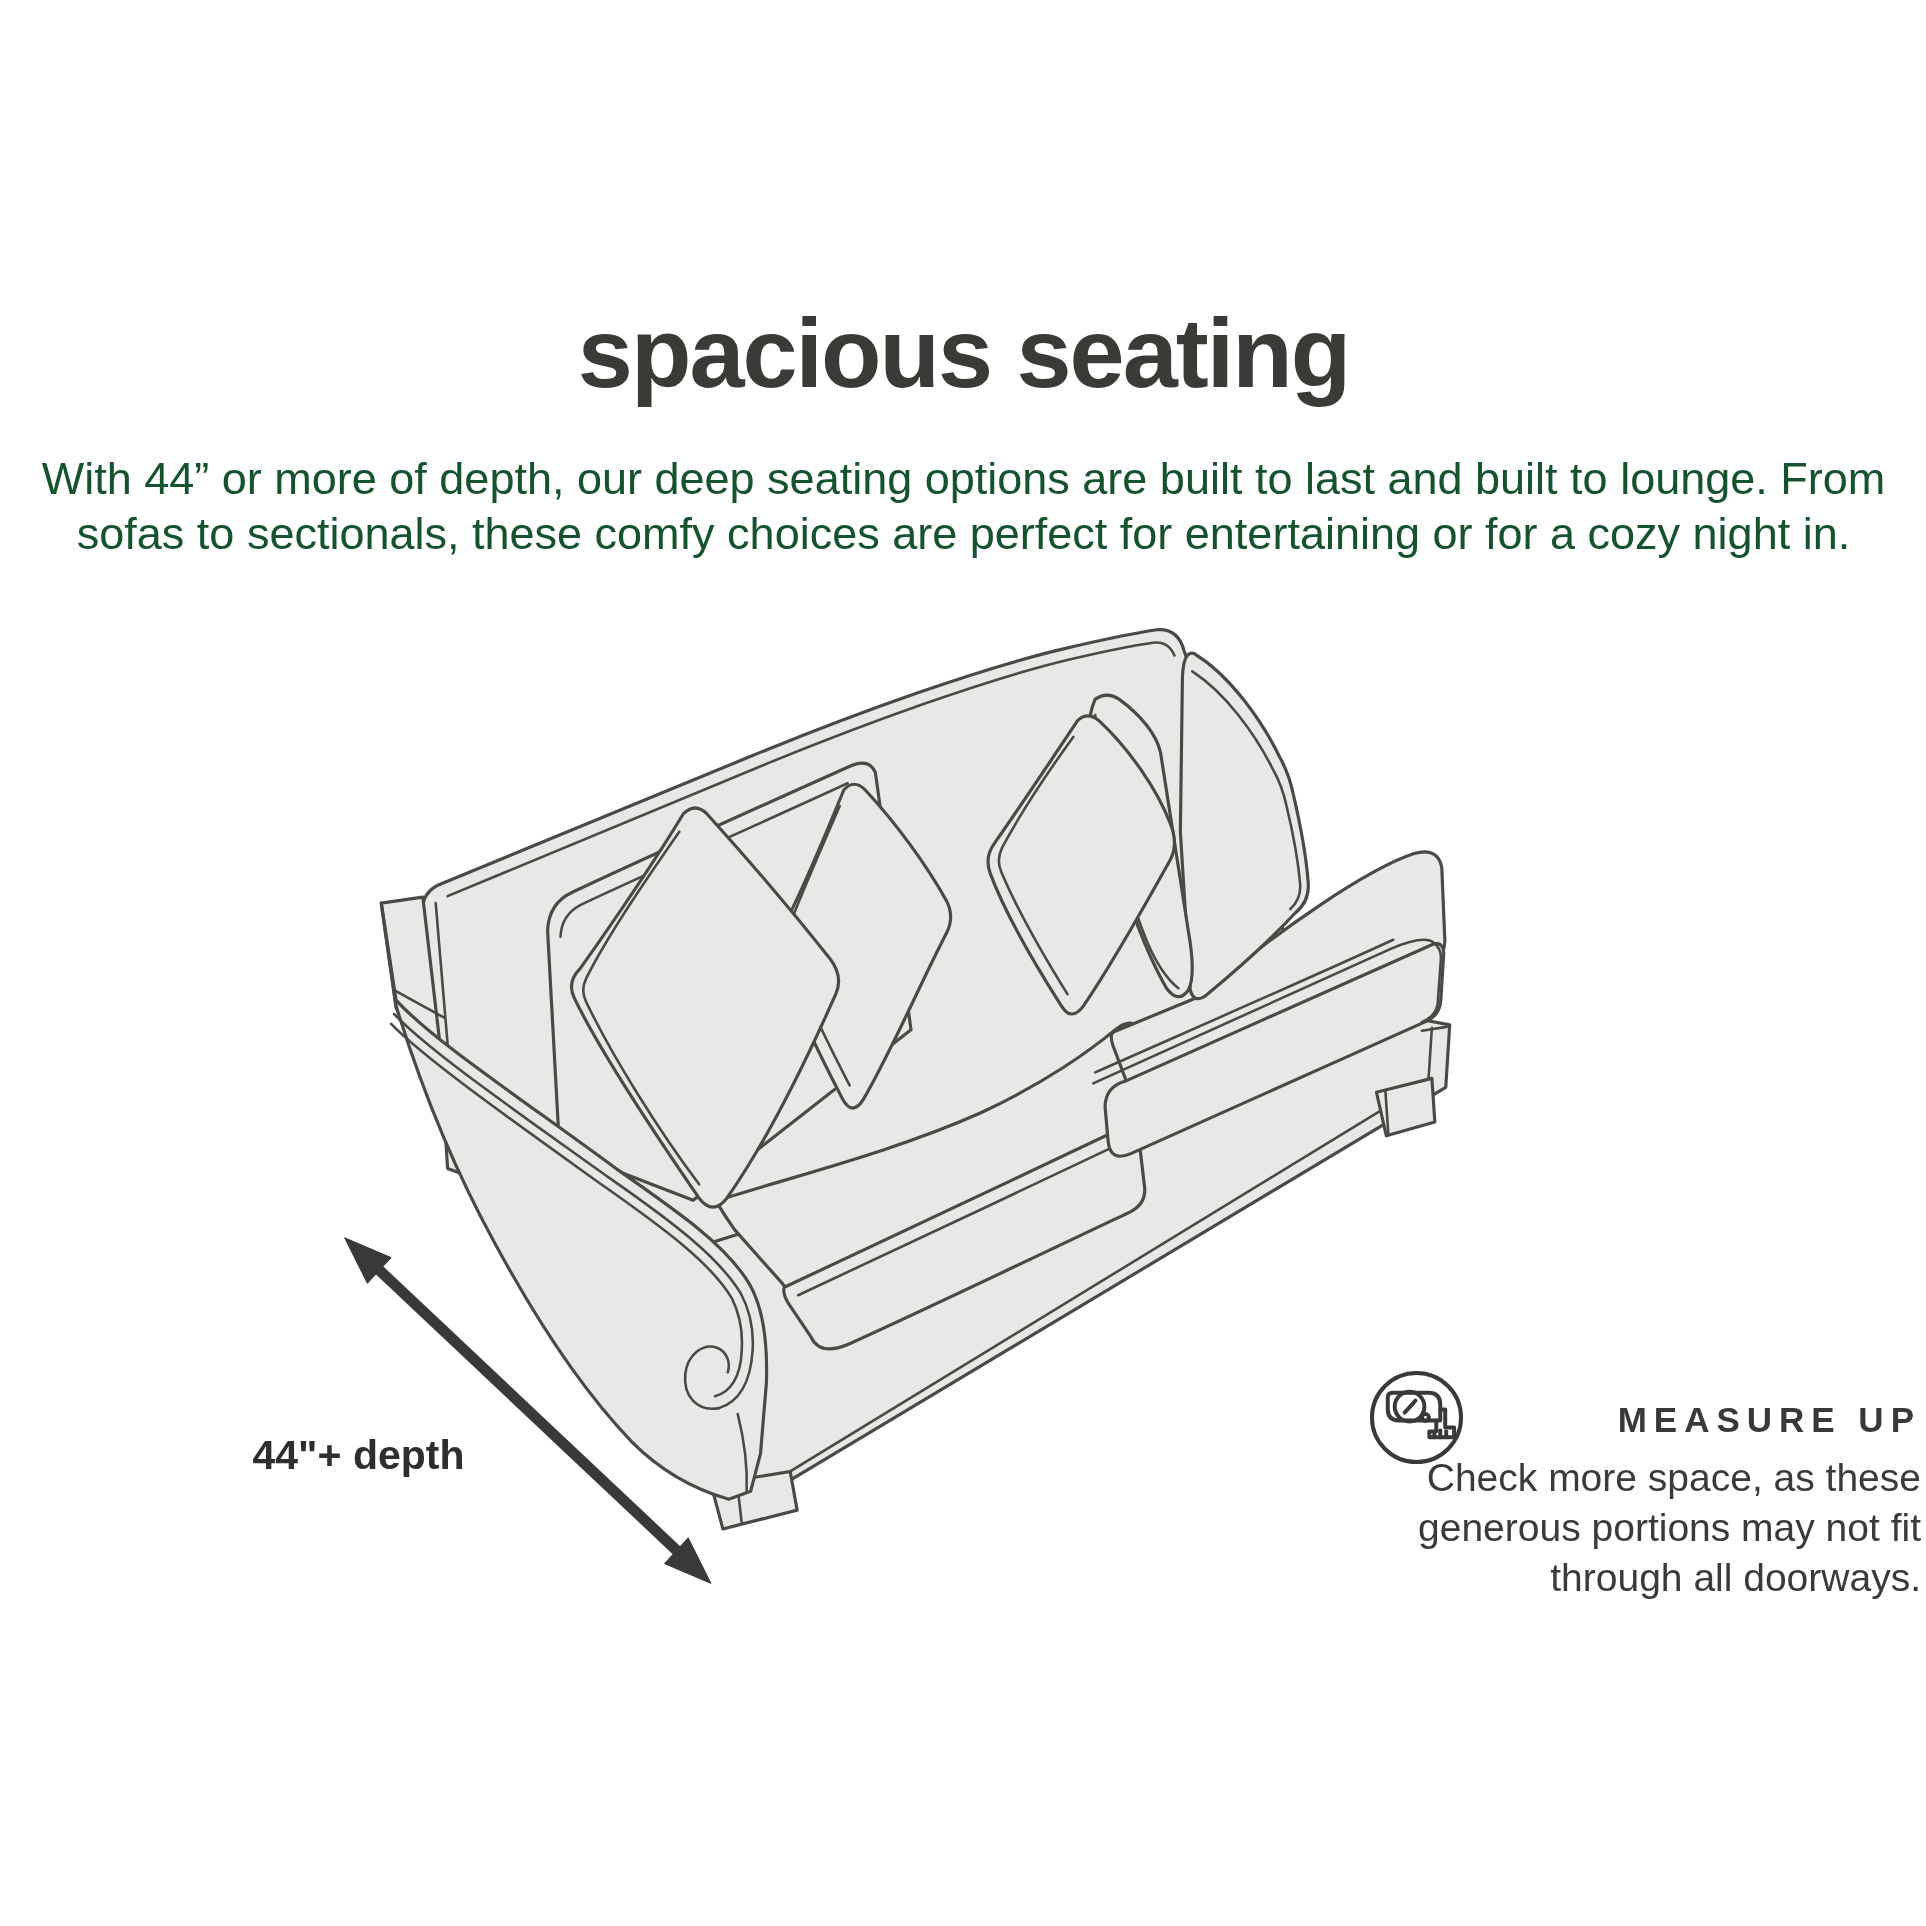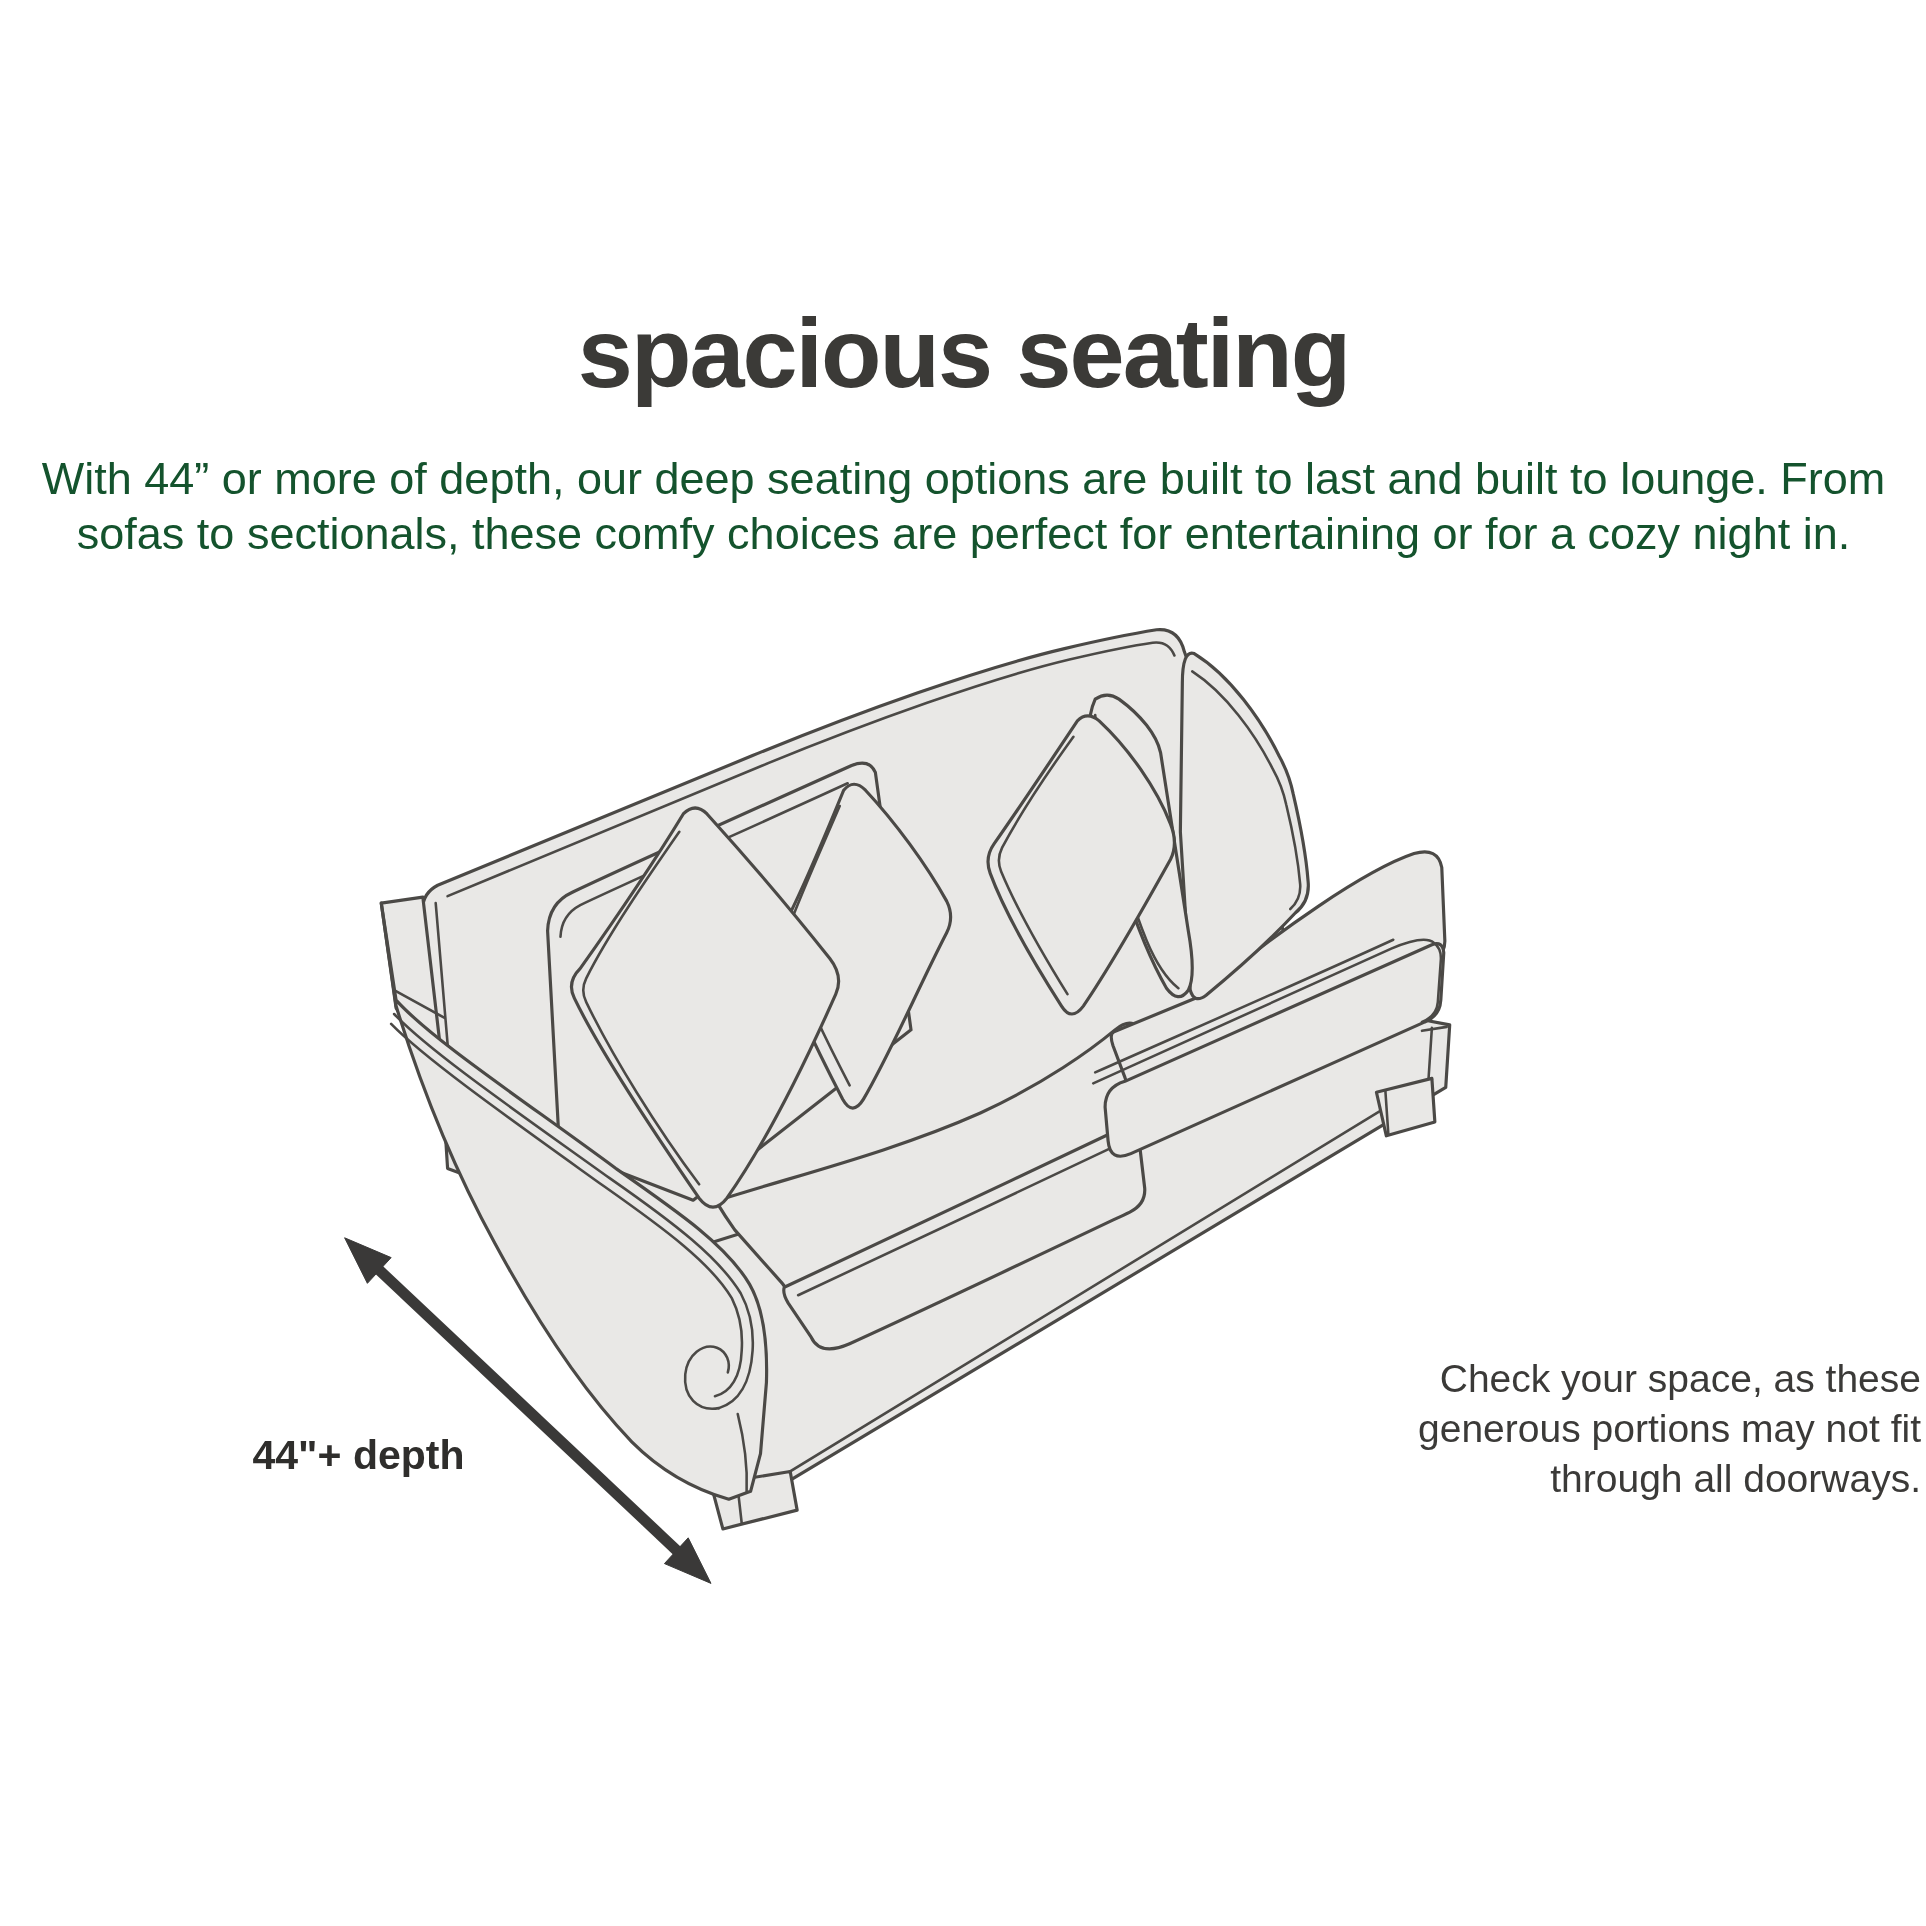--- a/index.html
+++ b/index.html
@@ -92,19 +92,33 @@
   </svg>
 
   <div id="title" class="abs">spacious seating</div>
 
   <div id="intro" class="abs">With 44” or more of depth, our deep seating options are built to last and built to lounge. From
 sofas to sectionals, these comfy choices are perfect for entertaining or for a cozy night in.</div>
 
   <div id="depth-label" class="abs">44"+ depth</div>
 
   <div id="measure" class="abs">
-    <div id="measure-body">Check your space, as these
+    <div id="measure-head-row">
+      <svg id="measure-icon" width="99" height="99" viewBox="0 0 100 100" aria-hidden="true">
+        <circle class="iconink" cx="50" cy="50" r="45" stroke-width="4.5"></circle>
+        <path class="iconink" d="M 26,25 L 62,25 Q 74,25 74,37 L 74,53 L 32,53 Q 21,53 21,42 L 21,30 Q 21,25 26,25 Z"></path>
+        <circle class="iconink" cx="43" cy="39" r="15"></circle>
+        <line class="iconink" x1="38" y1="45" x2="49" y2="33"></line>
+        <circle class="iconink" cx="59" cy="50" r="3.5" stroke-width="3"></circle>
+        <path class="iconink" d="M 74,42 L 79,42 L 79,60 L 88,60 L 88,70 L 63,70 L 63,64 L 70,64 L 70,53"></path>
+        <line class="iconink" x1="68" y1="70" x2="68" y2="64" stroke-width="2.5"></line>
+        <line class="iconink" x1="74" y1="70" x2="74" y2="63" stroke-width="2.5"></line>
+        <line class="iconink" x1="80" y1="70" x2="80" y2="64" stroke-width="2.5"></line>
+      </svg>
+      <div id="measure-heading">MEASURE UP</div>
+    </div>
+    <div id="measure-body">Check more space, as these
 generous portions may not fit
 through all doorways.</div>
   </div>
 
 </div>
 
 
 </body></html>

